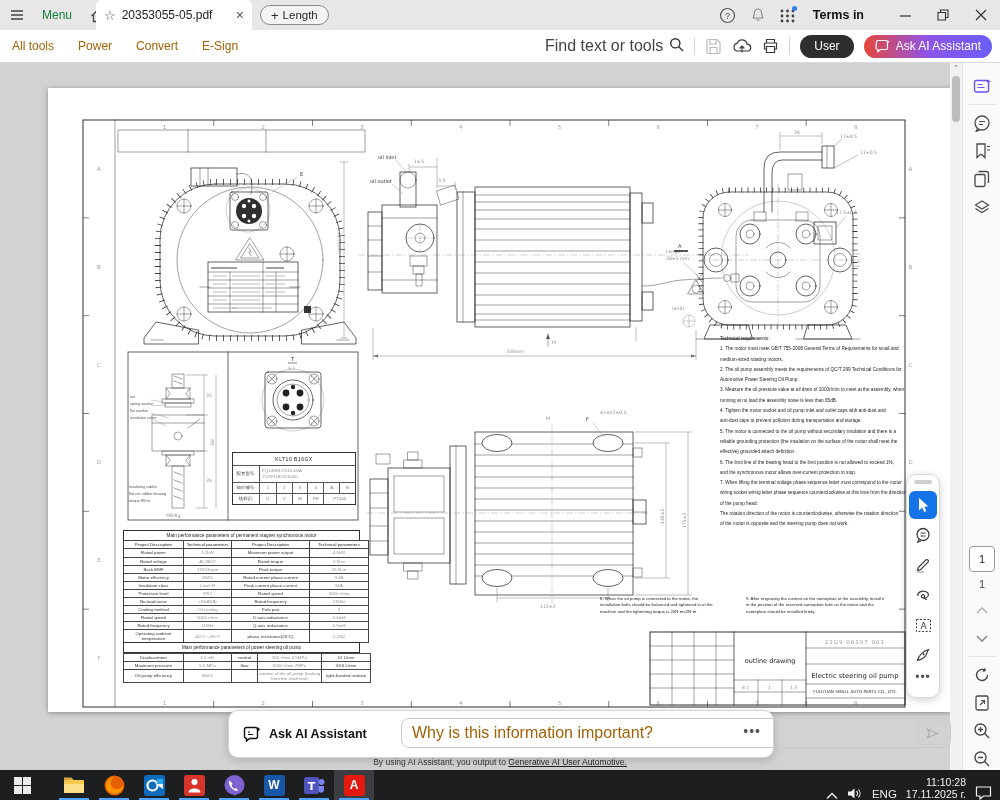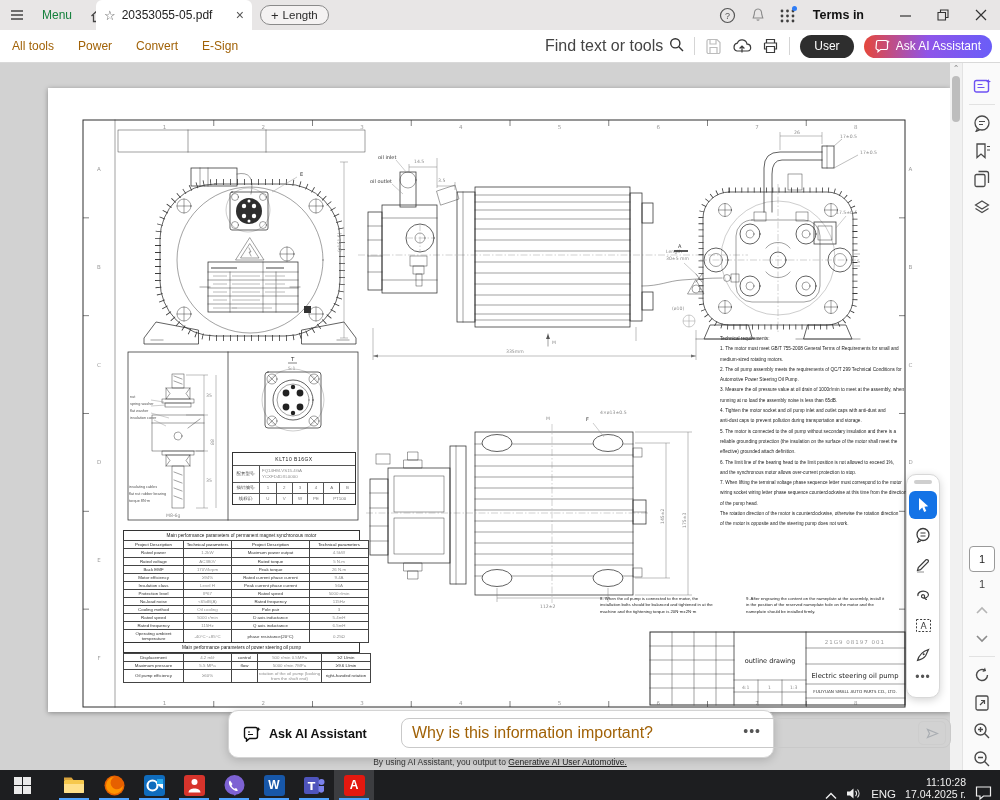--- a/index.html
+++ b/index.html
@@ -1003,21 +1003,21 @@
     </span>
     <span class="trayic">
       <svg width="16" height="13">
           <path d="M1 4.5 H4 L7.5 1.5 V11.5 L4 8.5 H1 Z" fill="#eee"></path>
           <path d="M9.5 4 a3.5 3.5 0 0 1 0 5 M11.5 2.5 a6 6 0 0 1 0 8" fill="none" stroke="#eee" stroke-width="1.1"></path>
         </svg>
     </span>
     <span class="lang">ENG</span>
     <div class="clock">
       <div>11:10:28</div>
-      <div>17.04.2025 г.</div>
+      <div>17.11.2025 г.</div>
     </div>
     <span class="trayic" style="margin-right:4px">
       <svg width="17" height="15">
           <path d="M1.5 2 h14 v9 h-7 l-3.5 3 v-3 h-3.5 Z" fill="none" stroke="#eee" stroke-width="1.2"></path>
         </svg>
     </span>
   </div>
 </div>
 
 </body></html>

